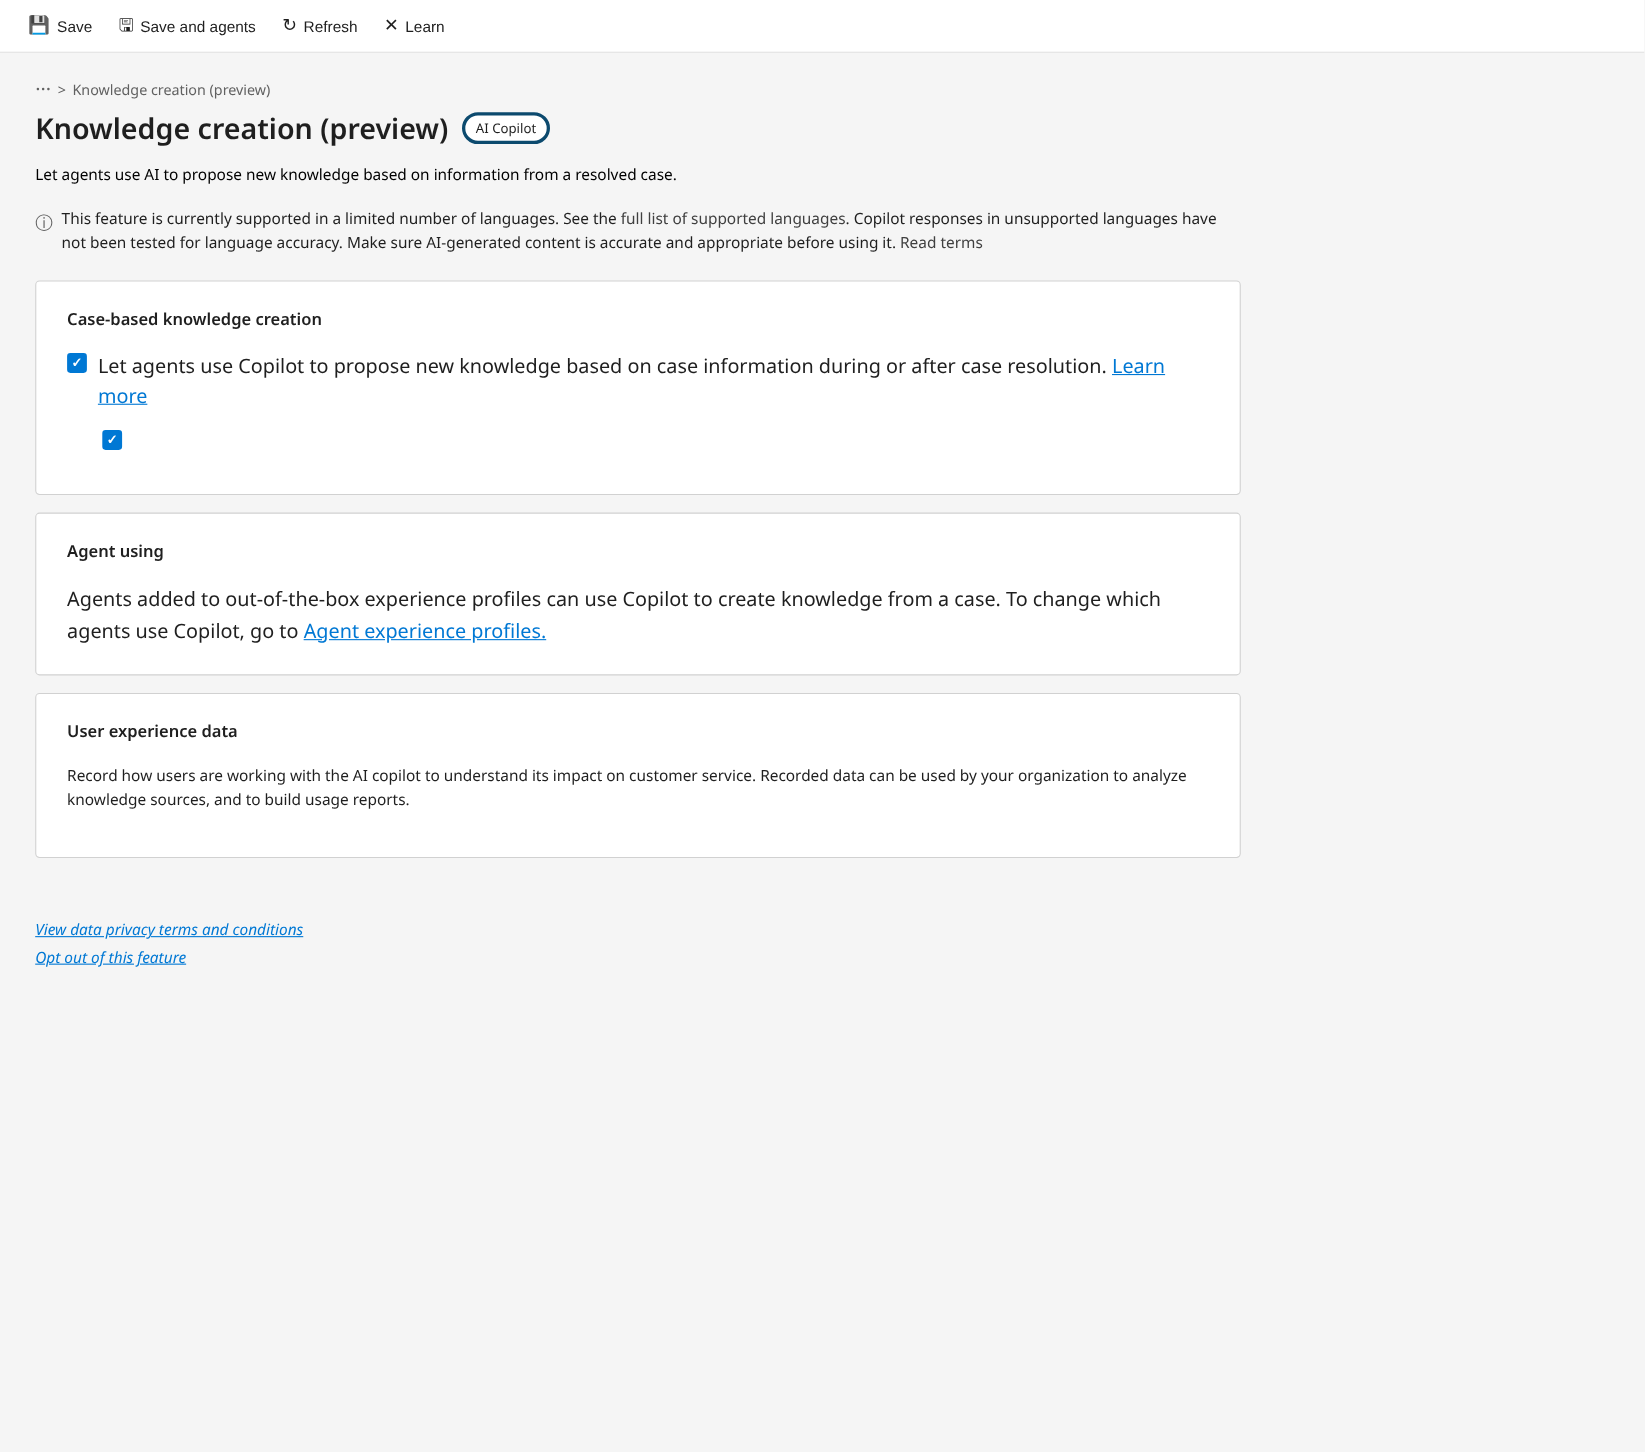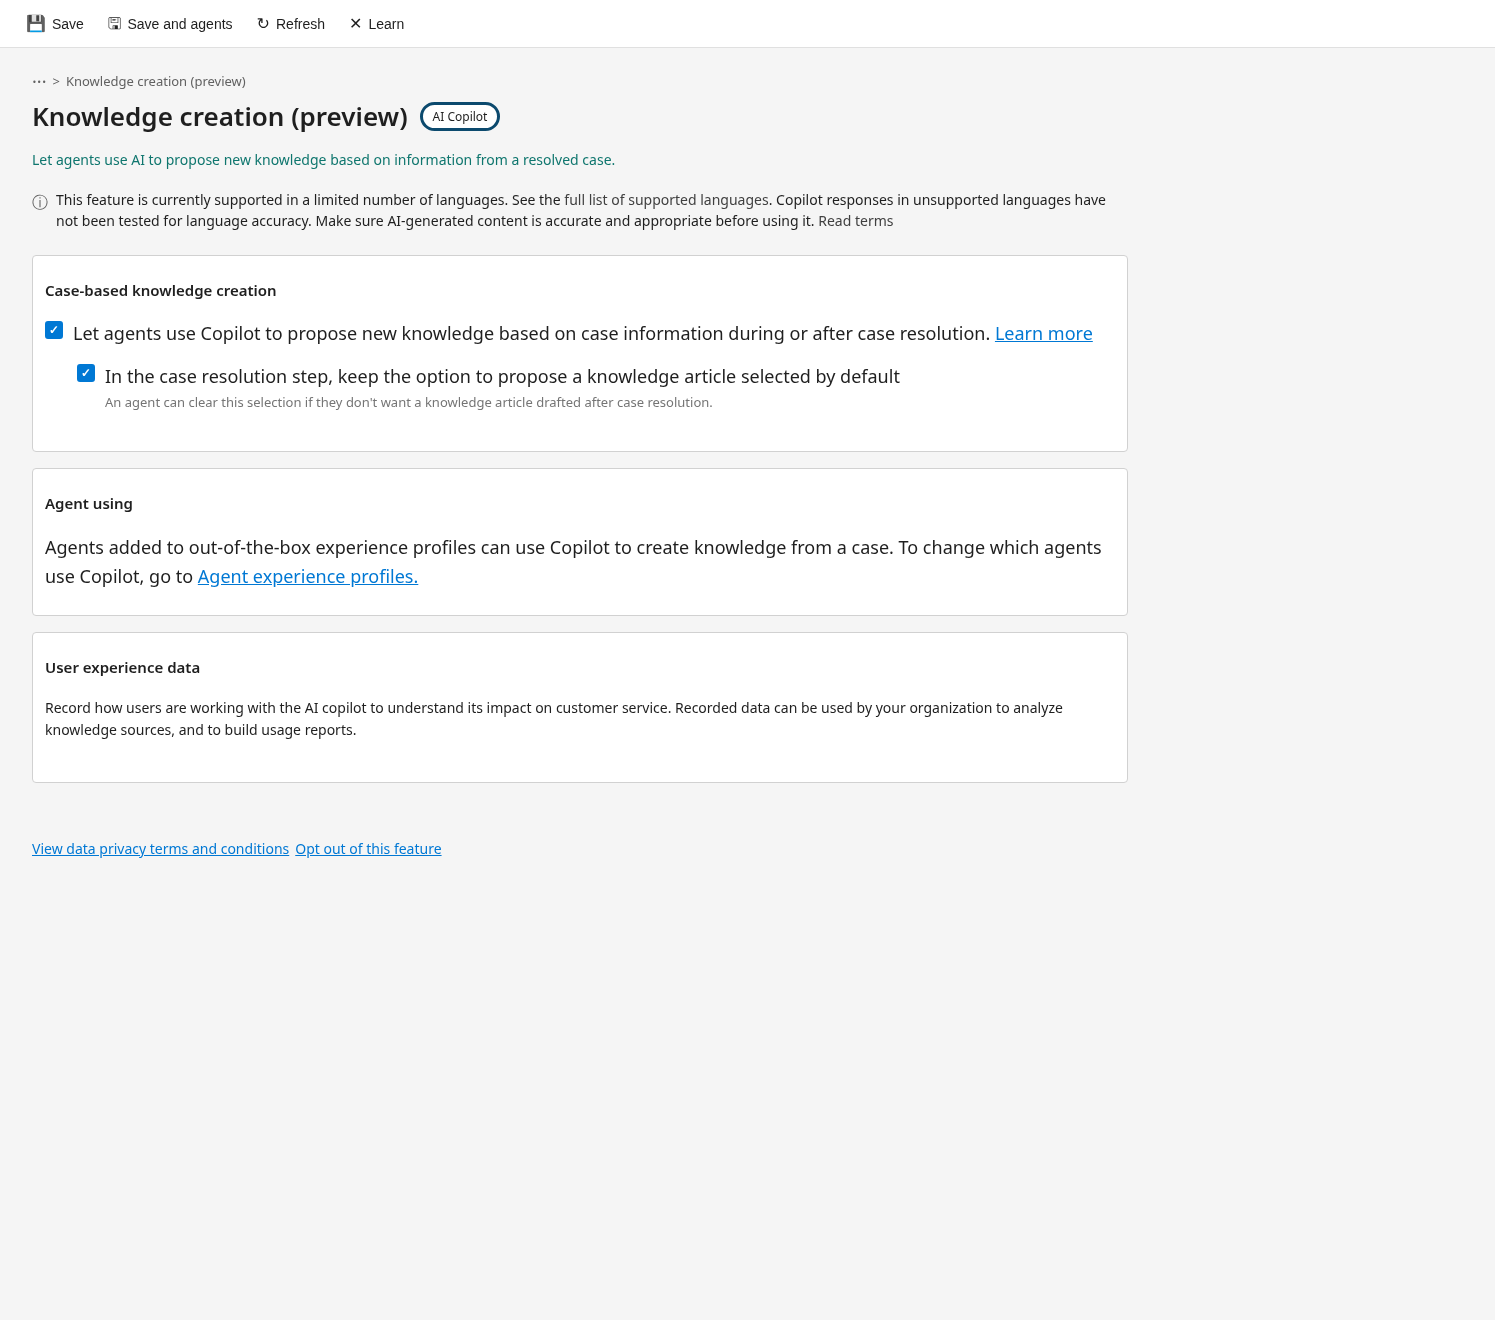--- a/index.html
+++ b/index.html
@@ -77,21 +77,21 @@
       border: 3px solid #0c4a6e;
       border-radius: 16px;
       font-size: 12px;
       color: #1f1f1f;
       background: #fff;
     }
 
     
     .page-description {
       font-size: 14px;
-      color: #0f766e;
+      color: #000000;
       margin-bottom: 20px;
     }
 
     
     .info-banner {
       display: flex;
       align-items: flex-start;
       gap: 8px;
       font-size: 14px;
       color: #1f1f1f;
@@ -107,21 +107,21 @@
     .info-text a {
       color: #404040;
       cursor: pointer;
     }
 
     
     .card {
       background: #ffffff;
       border: 1px solid #d1d1d1;
       border-radius: 4px;
-      padding: 24px 12px;
+      padding: 24px 28px;
       margin-bottom: 16px;
     }
     .card-title {
       font-size: 15px;
       font-weight: 600;
       color: #1f1f1f;
       margin-bottom: 20px;
     }
 
     
@@ -189,22 +189,23 @@
       font-size: 14px;
       color: #1f1f1f;
       line-height: 1.6;
       margin-bottom: 16px;
     }
 
     
     .footer-links {
       padding: 16px 32px;
       display: flex;
-      flex-direction: row;
+      flex-direction: column;
       gap: 6px;
+      font-style: italic;
     }
     .footer-links a {
       font-size: 14px;
       color: #0078d4;
       text-decoration: underline;
       cursor: pointer;
     }
   </style>
 </head>
 <body>
@@ -258,24 +259,20 @@
       <div>
         <span class="checkbox-label">
           <span>Let agents use Copilot to propose new knowledge based on case information during or after case resolution.</span>
           <a> Learn more</a>
         </span>
       </div>
     </div>
 
     <div class="checkbox-row nested">
       <div class="checkbox-custom"></div>
-      <div>
-        <div class="checkbox-label">In the case resolution step, keep the option to propose a knowledge article selected by default</div>
-        <div class="checkbox-sub-label">An agent can clear this selection if they don't want a knowledge article drafted after case resolution.</div>
-      </div>
     </div>
   </div>
 
   <div class="card">
     <div class="card-title">Agent using</div>
     <div class="agent-access-text">
       <span>Agents added to out-of-the-box experience profiles can use Copilot to create knowledge from a case. To change which agents use Copilot, go to </span><a>Agent experience profiles.</a>
     </div>
   </div>
 

